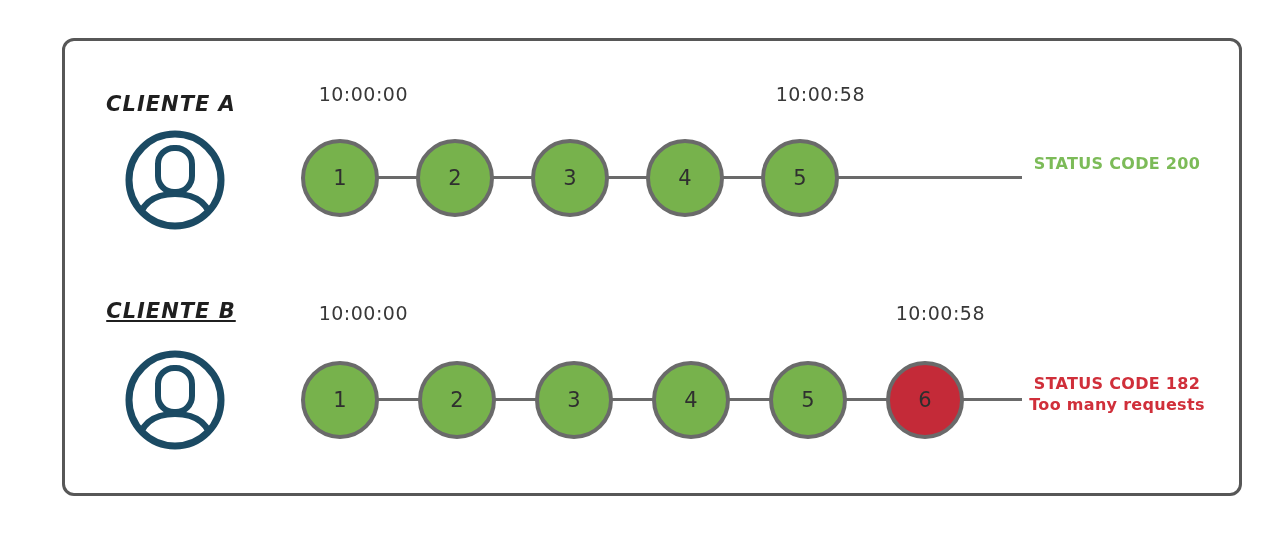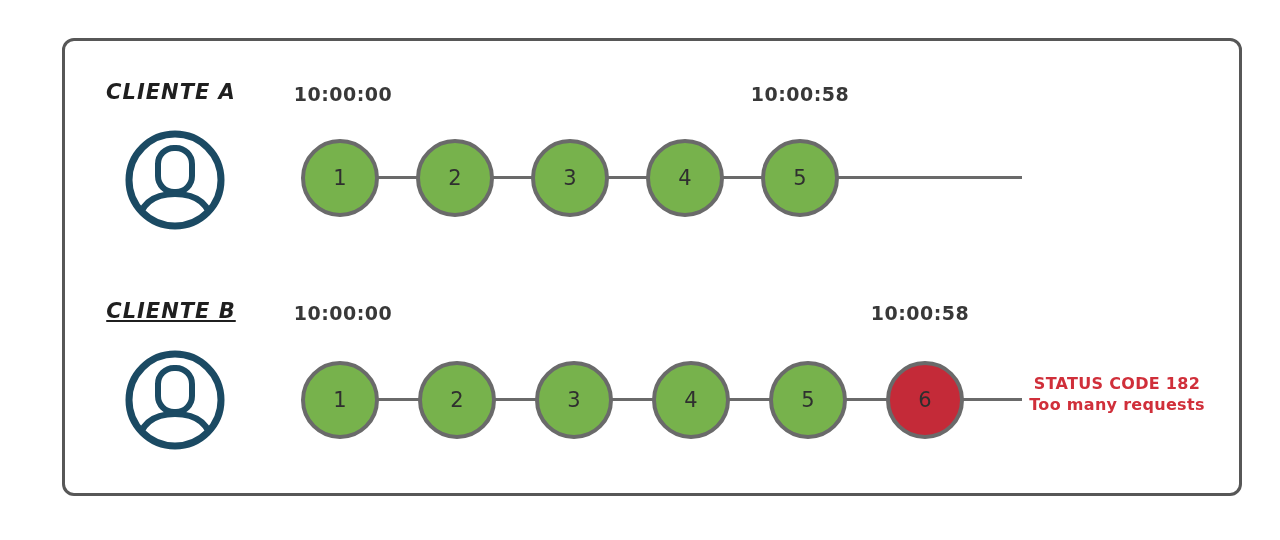--- a/index.html
+++ b/index.html
@@ -10,33 +10,33 @@
   .frame{
     position:absolute;left:62px;top:38px;width:1180px;height:458px;
     border:3px solid var(--frame_border);border-radius:12px;background:#ffffff;
     box-sizing:border-box;
   }
   .client-label{
     position:absolute;left:91px;width:160px;text-align:center;
     font-size:21px;font-weight:700;font-style:italic;letter-spacing:1px;
     color:var(--label_dark);
   }
-  #row-a .client-label{top:80px;font-style:italic;}
+  #row-a .client-label{top:92px;font-style:italic;}
   #row-b .client-label{top:299px;text-decoration:underline;}
   .avatar{position:absolute;left:123px;}
   #row-a .avatar{top:128px;}
   #row-b .avatar{top:348px;}
   .tl-line{
     position:absolute;left:340px;width:682px;height:3px;background:var(--line);
   }
   #row-a .tl-line{top:176px;}
   #row-b .tl-line{top:398px;}
   .time{
-    position:absolute;width:130px;text-align:center;
-    font-size:19px;font-weight:700;color:var(--text_dark);letter-spacing:0.5px;
+    position:absolute;width:130px;text-align:right;
+    font-size:19px;font-weight:400;color:var(--text_dark);letter-spacing:0.5px;
   }
   #row-a .time{top:83px;}
   #row-b .time{top:302px;}
   .time-start{left:278px;}
   #row-a .time-end{left:735px;}
   #row-b .time-end{left:855px;}
   .circles{position:absolute;display:flex;}
   #row-a .circles{left:301px;top:139px;gap:37px;}
   #row-b .circles{left:301px;top:361px;gap:39px;}
   .circle{
@@ -78,20 +78,21 @@
     <div class="time time-start">10:00:00</div>
     <div class="time time-end">10:00:58</div>
     <div class="circles">
         <div class="circle ok">1</div>
         <div class="circle ok">2</div>
         <div class="circle ok">3</div>
         <div class="circle ok">4</div>
         <div class="circle ok">5</div>
       </div>
     <div class="status">
+      <div>STATUS CODE 200</div>
     </div>
   </section>
 
   <section id="row-b">
     <div class="client-label">CLIENTE B</div>
     <svg class="avatar" width="104" height="104" viewBox="0 0 104 104">
       <defs>
           <clipPath id="clip-b">
             <circle cx="52" cy="52" r="46"></circle>
           </clipPath>

